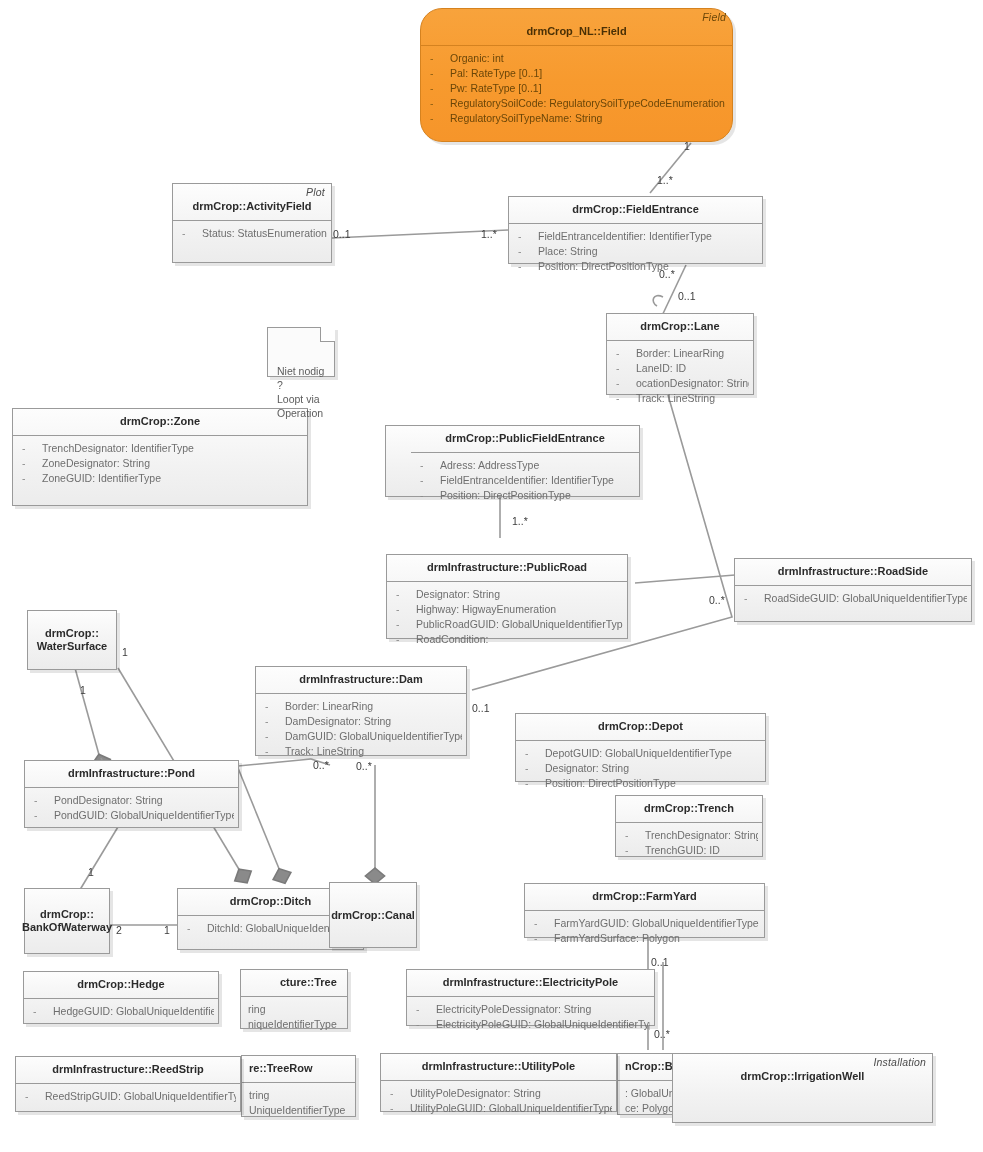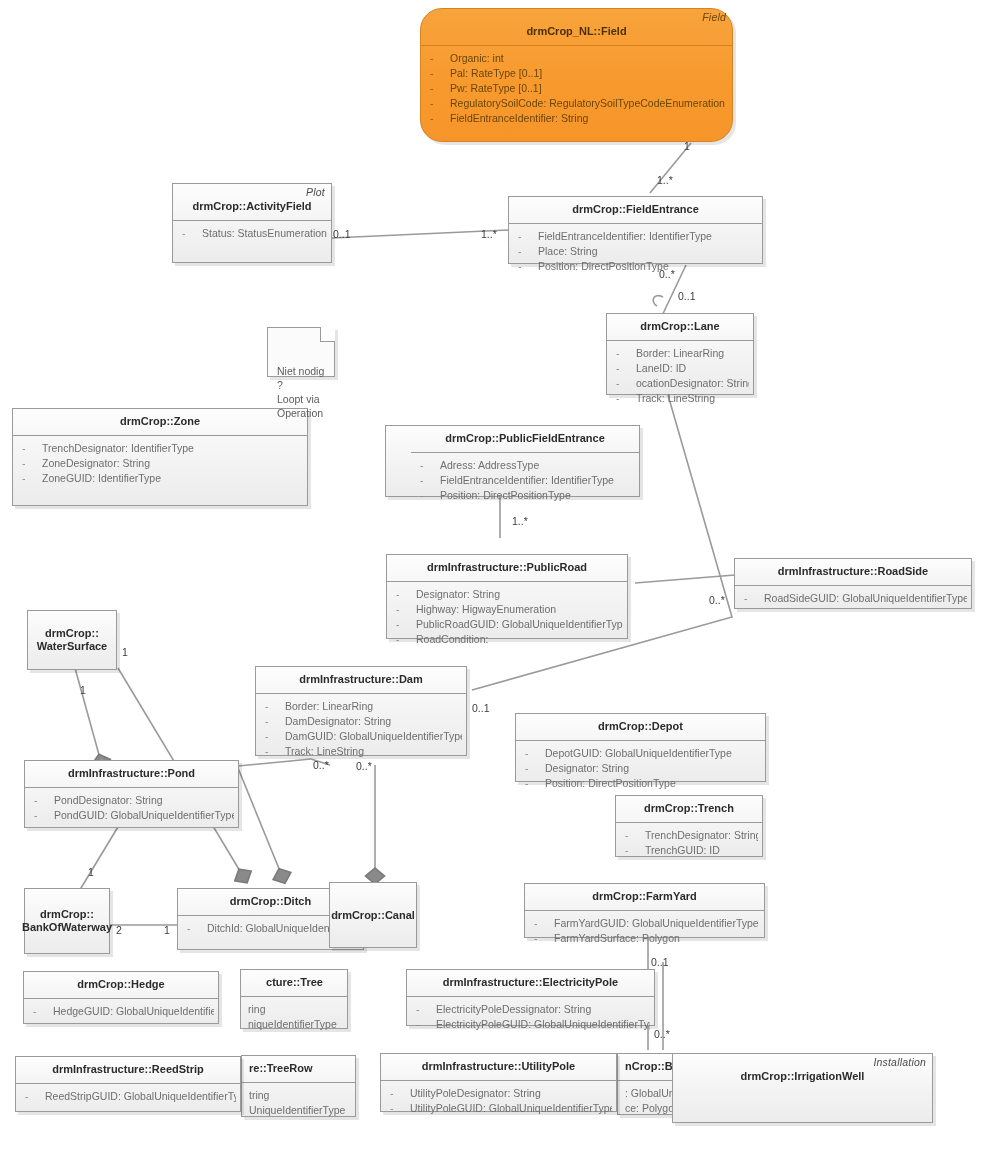--- a/index.html
+++ b/index.html
@@ -125,21 +125,21 @@
 
   <div class="uml field stereotyped" style="left:420px;top:8px;width:313px;height:134px;border-radius:22px;">
     <div class="stereo">Field</div>
     <div class="title">drmCrop_NL::Field</div>
     <div class="sep"></div>
     <div class="attrs">
       <div class="attr"><span class="dash">-</span><span>Organic: int</span></div>
       <div class="attr"><span class="dash">-</span><span>Pal: RateType [0..1]</span></div>
       <div class="attr"><span class="dash">-</span><span>Pw: RateType [0..1]</span></div>
       <div class="attr"><span class="dash">-</span><span>RegulatorySoilCode: RegulatorySoilTypeCodeEnumeration</span></div>
-      <div class="attr"><span class="dash">-</span><span>FieldEntranceIdentifier: String</span></div>
+      <div class="attr"><span class="dash">-</span><span>RegulatorySoilTypeName: String</span></div>
     </div>
   </div>
 
   <div class="uml stereotyped" style="left:172px;top:183px;width:160px;height:80px;">
     <div class="stereo">Plot</div>
     <div class="title">drmCrop::ActivityField</div>
     <div class="sep"></div>
     <div class="attrs">
       <div class="attr"><span class="dash">-</span><span>Status: StatusEnumeration</span></div>
     </div>
@@ -197,21 +197,21 @@
     <div class="title">drmInfrastructure::PublicRoad</div>
     <div class="sep"></div>
     <div class="attrs">
       <div class="attr"><span class="dash">-</span><span>Designator: String</span></div>
       <div class="attr"><span class="dash">-</span><span>Highway: HigwayEnumeration</span></div>
       <div class="attr"><span class="dash">-</span><span>PublicRoadGUID: GlobalUniqueIdentifierType</span></div>
       <div class="attr"><span class="dash">-</span><span>RoadCondition:</span></div>
     </div>
   </div>
 
-  <div class="uml" style="left:734px;top:558px;width:238px;height:51px;">
+  <div class="uml" style="left:734px;top:558px;width:238px;height:64px;">
     <div class="title">drmInfrastructure::RoadSide</div>
     <div class="sep"></div>
     <div class="attrs">
       <div class="attr"><span class="dash">-</span><span>RoadSideGUID: GlobalUniqueIdentifierType</span></div>
     </div>
   </div>
 
   <div class="uml plain" style="left:27px;top:610px;width:90px;height:60px;">
     <div class="title">drmCrop::
 WaterSurface</div>
@@ -276,21 +276,21 @@
   <div class="uml" style="left:524px;top:883px;width:241px;height:55px;">
     <div class="title">drmCrop::FarmYard</div>
     <div class="sep"></div>
     <div class="attrs">
       <div class="attr"><span class="dash">-</span><span>FarmYardGUID: GlobalUniqueIdentifierType</span></div>
       <div class="attr"><span class="dash">-</span><span>FarmYardSurface: Polygon</span></div>
     </div>
   </div>
 
   <div class="uml" style="left:240px;top:969px;width:108px;height:60px;z-index:4;">
-    <div class="title" style="text-align:center;padding-left:7px;">cture::Tree</div>
+    <div class="title" style="text-align:left;padding-left:7px;margin-left:32px;">cture::Tree</div>
     <div class="sep"></div>
     <div class="attrs" style="padding-left:7px;">
       <div class="attr"><span>ring</span></div>
       <div class="attr"><span>niqueIdentifierType</span></div>
     </div>
   </div>
 
   <div class="uml" style="left:23px;top:971px;width:196px;height:53px;z-index:9;">
     <div class="title">drmCrop::Hedge</div>
     <div class="sep"></div>

